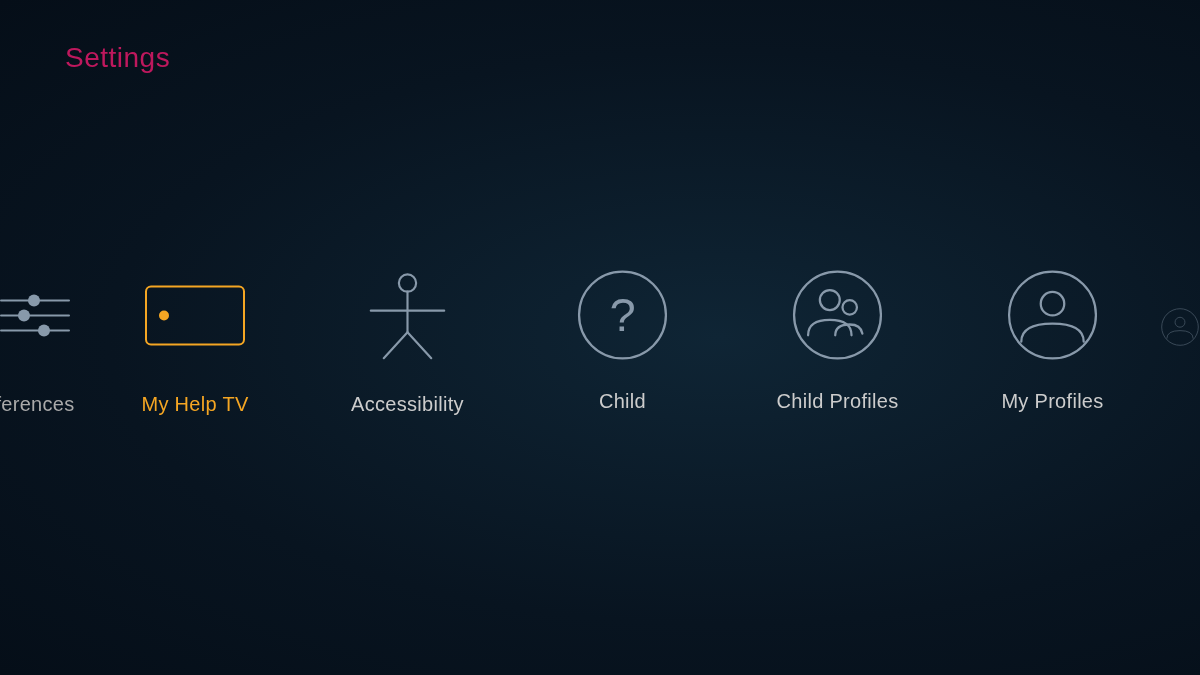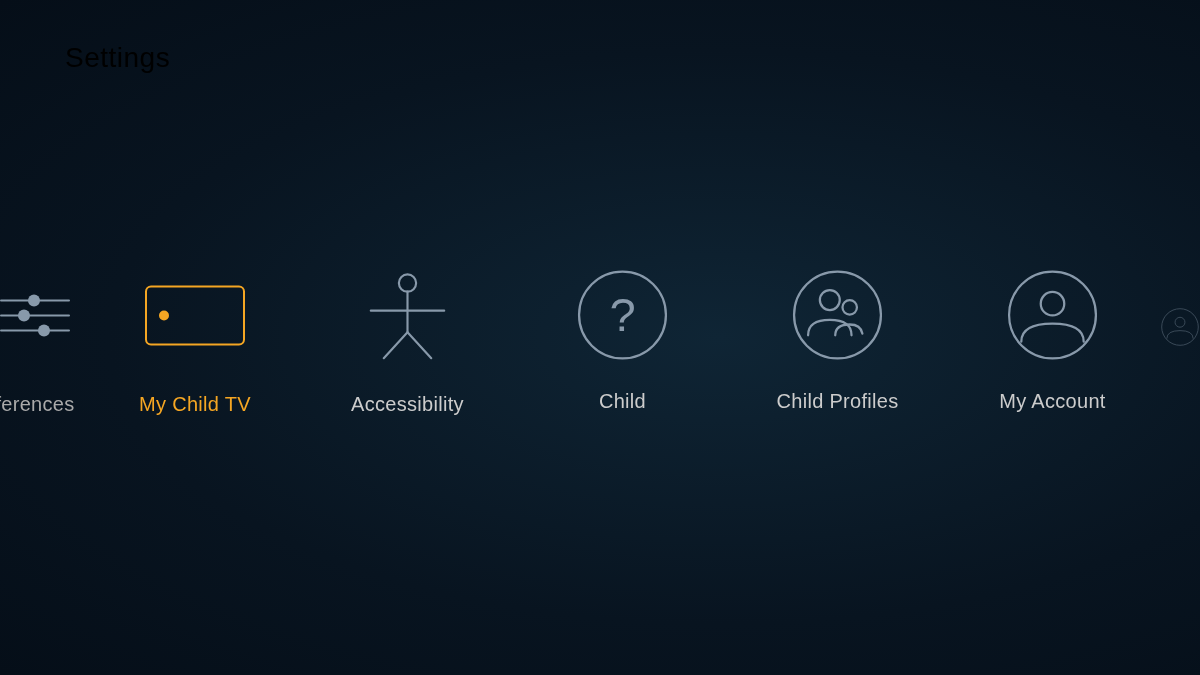--- a/index.html
+++ b/index.html
@@ -11,21 +11,21 @@
       background: radial-gradient(ellipse at 60% 50%, #0f2535 0%, #081420 60%, #050e18 100%);
       font-family: 'Arial', sans-serif;
       overflow: hidden;
       position: relative;
     }
 
     .page-title {
       position: absolute;
       top: 42px;
       left: 65px;
-      color: #000000;
+      color: #be185d;
       font-size: 28px;
       font-weight: 300;
       letter-spacing: 0.5px;
     }
 
     .settings-row {
       position: absolute;
       top: 50%;
       left: 0;
       transform: translateY(-50%);
@@ -186,21 +186,21 @@
         </div>
       </div>
     </div>
     <span class="label">ferences</span>
   </div>
 
   <div class="setting-item item-myfiretv">
     <div class="icon-area">
       <div class="myfiretv-icon"></div>
     </div>
-    <span class="label">My Child TV</span>
+    <span class="label">My Help TV</span>
   </div>
 
   <div class="setting-item" style="width:215px;">
     <div class="icon-area accessibility-icon">
       <svg viewBox="0 0 95 110" fill="none" xmlns="http://www.w3.org/2000/svg">
 
         <circle cx="47.5" cy="18" r="10" stroke="#8899aa" stroke-width="2.5" fill="none"></circle>
 
         <line x1="47.5" y1="28" x2="47.5" y2="75" stroke="#8899aa" stroke-width="2.5" stroke-linecap="round"></line>
 
@@ -244,21 +244,21 @@
   <div class="setting-item item-my-account" style="width:215px;">
     <div class="icon-area my-account-icon">
       <svg viewBox="0 0 105 105" fill="none" xmlns="http://www.w3.org/2000/svg">
         <circle cx="52.5" cy="52.5" r="48" stroke="#8899aa" stroke-width="2.5" fill="none"></circle>
 
         <circle cx="52.5" cy="40" r="13" stroke="#8899aa" stroke-width="2.5" fill="none"></circle>
 
         <path d="M18 82 Q18 62 52.5 62 Q87 62 87 82" stroke="#8899aa" stroke-width="2.5" fill="none" stroke-linecap="round"></path>
       </svg>
     </div>
-    <span class="label">My Account</span>
+    <span class="label">My Profiles</span>
   </div>
 
   <div class="setting-item" style="width:40px; overflow:hidden; opacity:0.4;">
     <div class="icon-area" style="width:40px;">
       <svg viewBox="0 0 105 105" fill="none" xmlns="http://www.w3.org/2000/svg" width="105" height="105">
         <circle cx="52.5" cy="52.5" r="48" stroke="#8899aa" stroke-width="2.5" fill="none"></circle>
         <circle cx="52.5" cy="40" r="13" stroke="#8899aa" stroke-width="2.5" fill="none"></circle>
         <path d="M18 82 Q18 62 52.5 62 Q87 62 87 82" stroke="#8899aa" stroke-width="2.5" fill="none" stroke-linecap="round"></path>
       </svg>
     </div>

